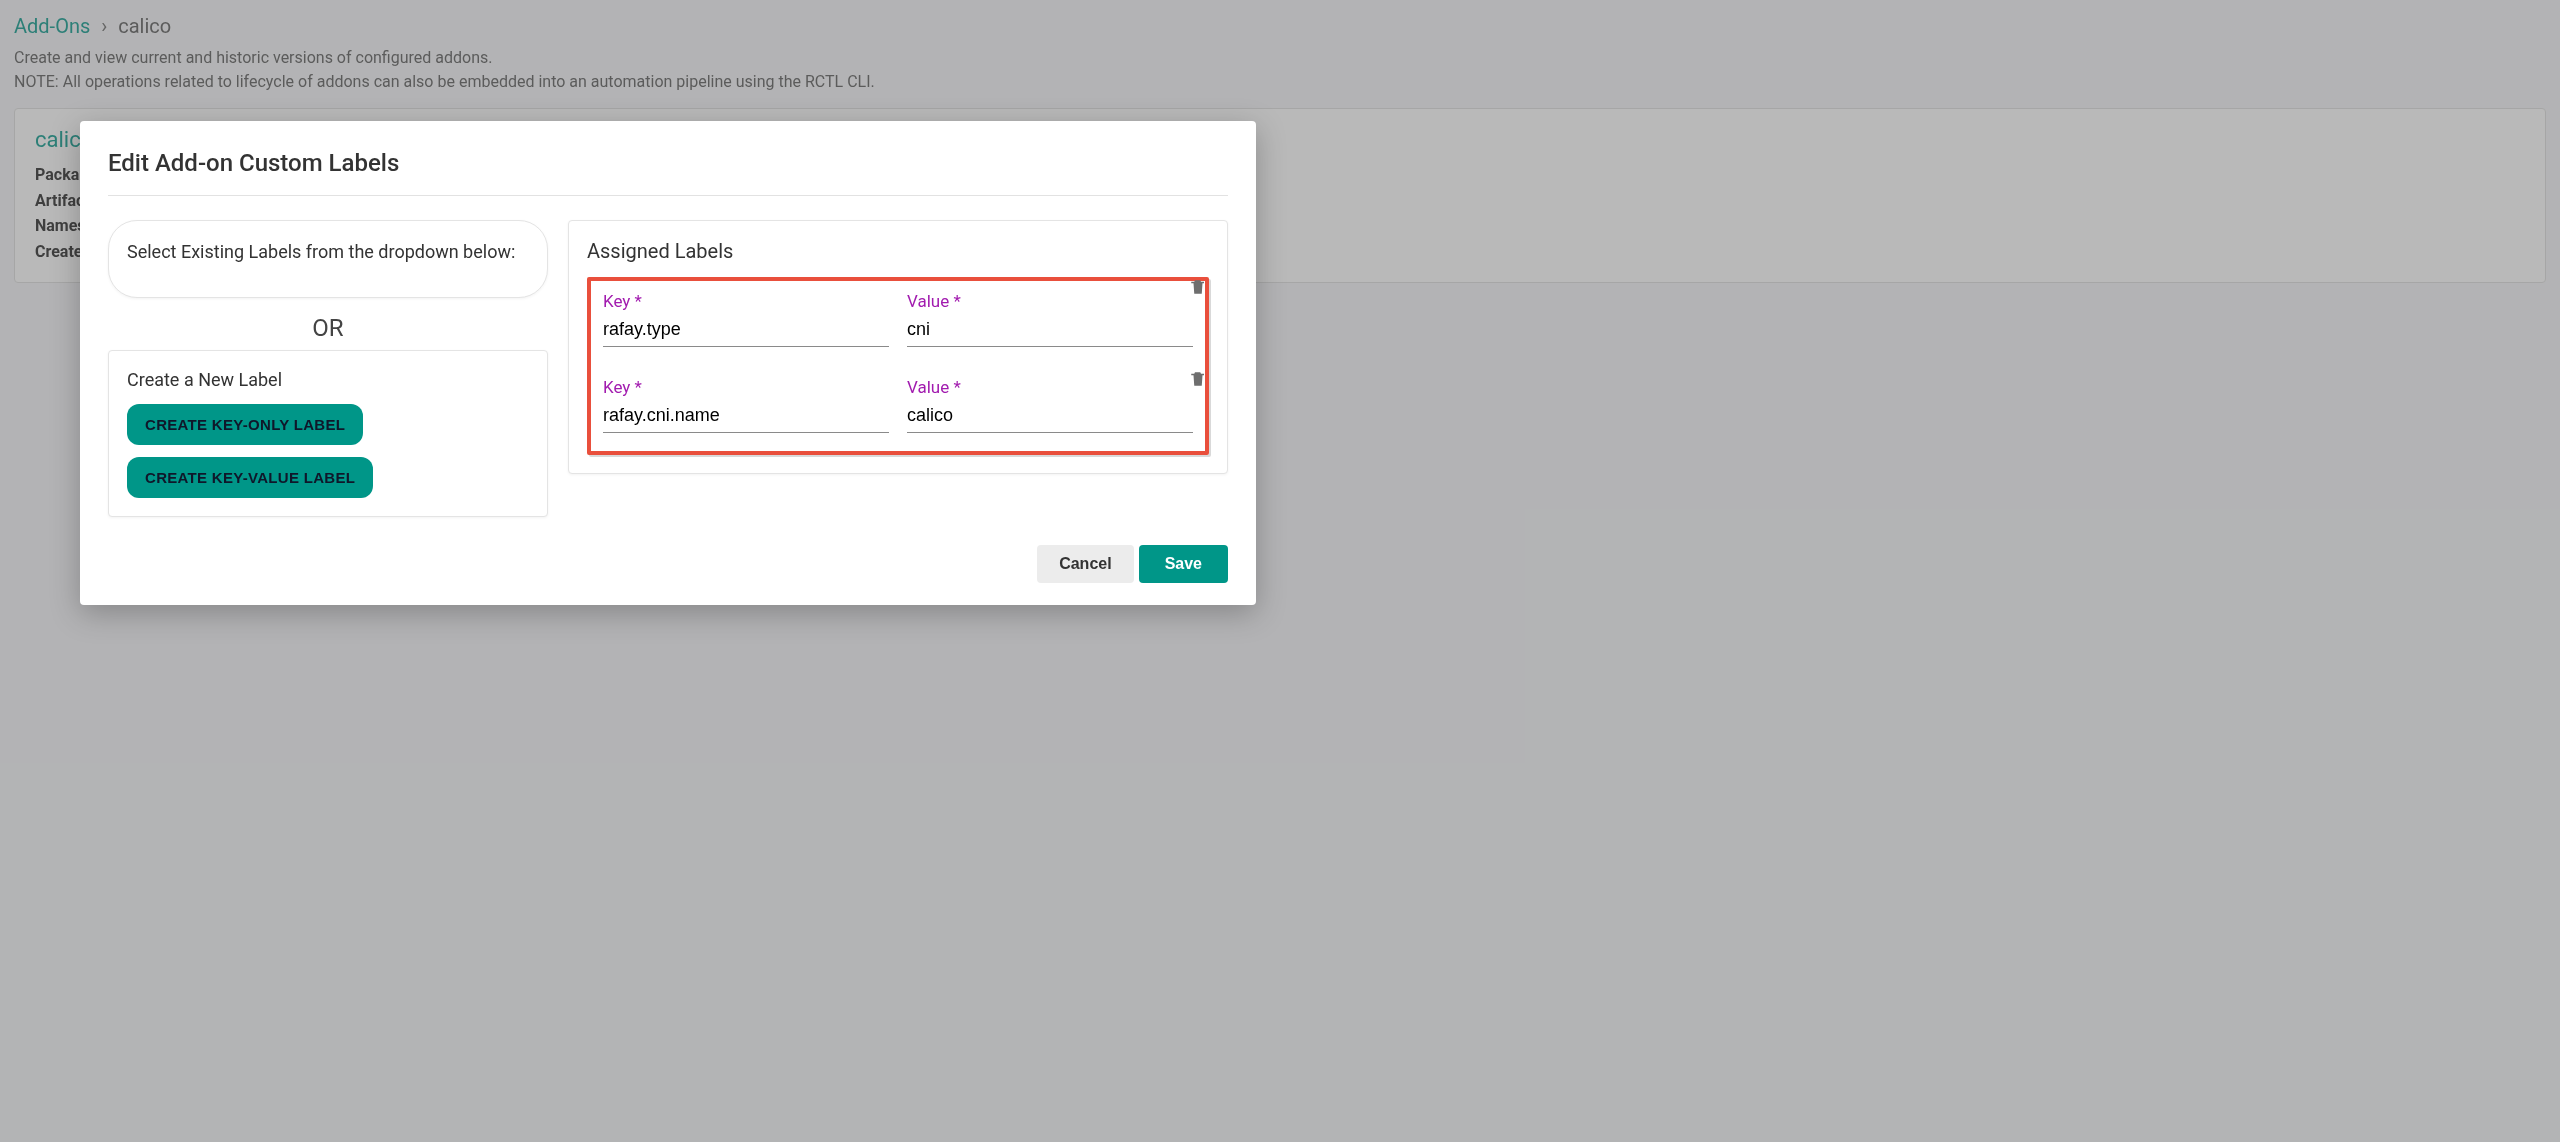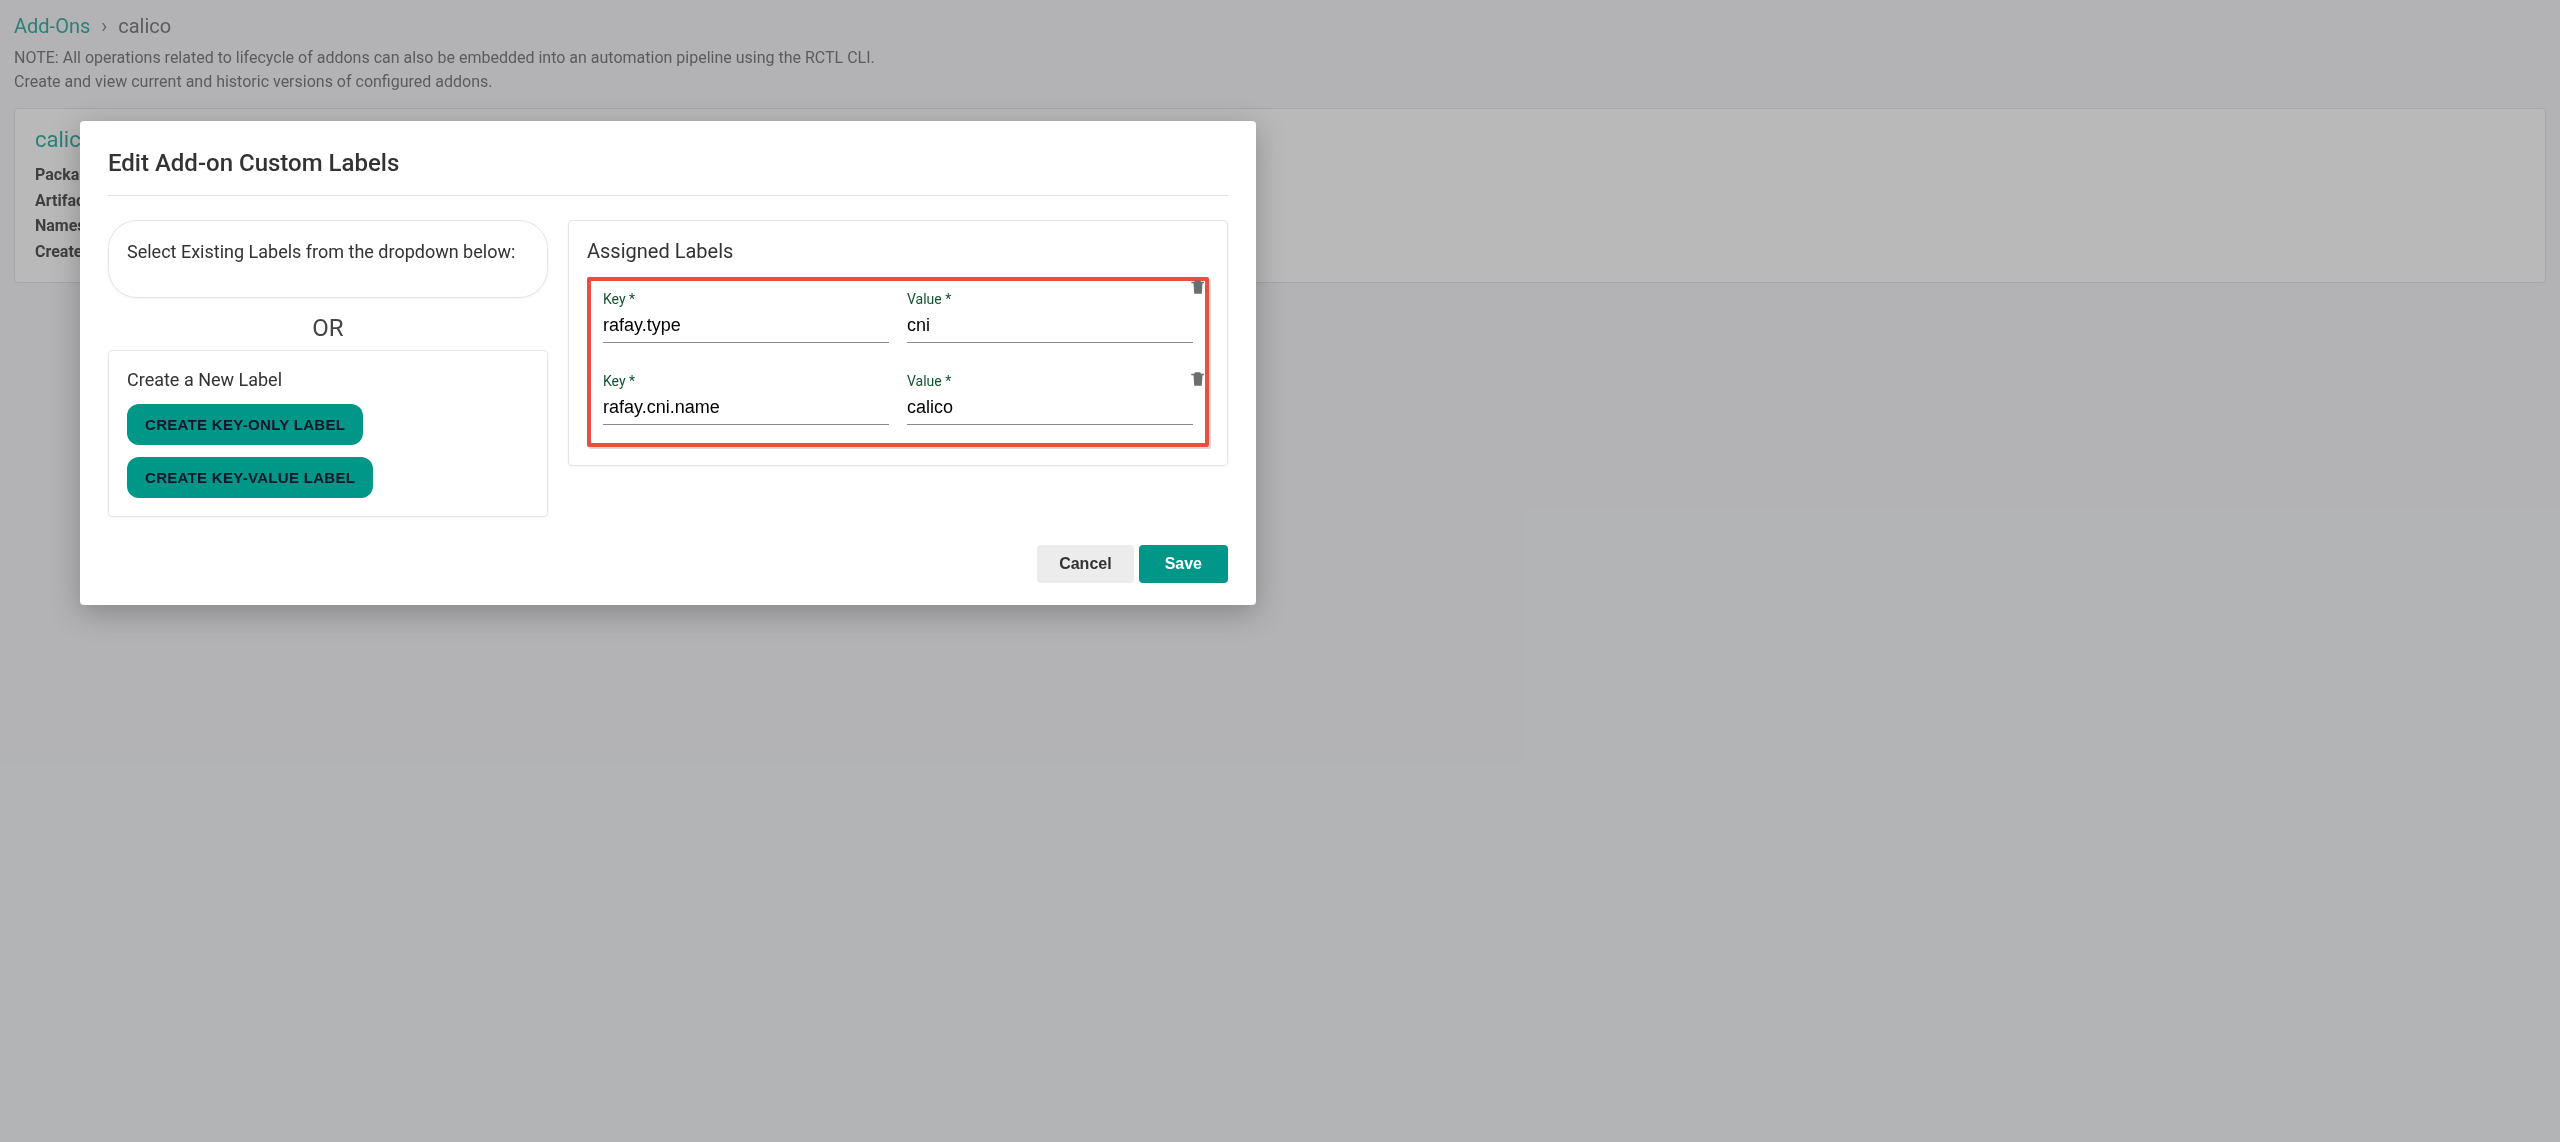--- a/index.html
+++ b/index.html
@@ -199,22 +199,22 @@
     gap: 18px;
     margin-bottom: 30px;
   }
   .label-row:last-child { margin-bottom: 0; }
   .field {
     flex: 1;
     display: flex;
     flex-direction: column;
   }
   .field-label {
-    font-size: 14px;
-    color: #14532d;
+    font-size: 17px;
+    color: #a21caf;
     margin-bottom: 4px;
   }
   .field-input {
     border: none;
     border-bottom: 1px solid #8a8a8a;
     font-size: 18px;
     padding: 4px 0 6px 0;
     outline: none;
     width: 100%;
     background: transparent;
@@ -260,22 +260,22 @@
 </head>
 <body>
 
 <div class="page">
   <div class="breadcrumb">
     <a style="color:#009688; text-decoration:none; cursor:pointer;">Add-Ons</a>
     <span class="sep">›</span>
     <span class="current">calico</span>
   </div>
   <div class="subtext">
+    <div>Create and view current and historic versions of configured addons.</div>
     <div>NOTE: All operations related to lifecycle of addons can also be embedded into an automation pipeline using the RCTL CLI.</div>
-    <div>Create and view current and historic versions of configured addons.</div>
   </div>
 
   <div class="card">
     <div class="card-left">
       <div class="card-title">calico</div>
       <div class="meta">
         <div>Packa</div>
         <div>Artifac</div>
         <div>Names</div>
         <div>Create</div>

